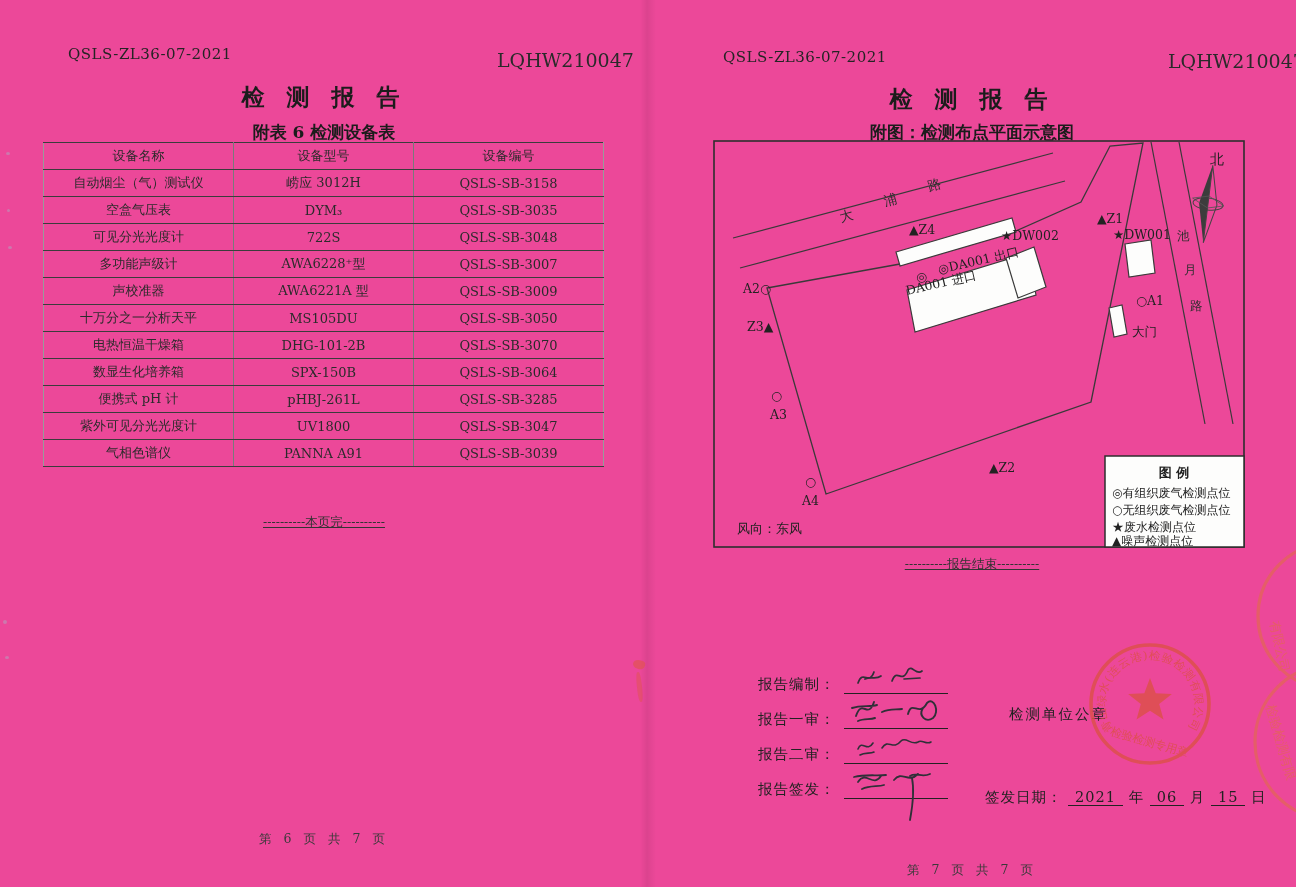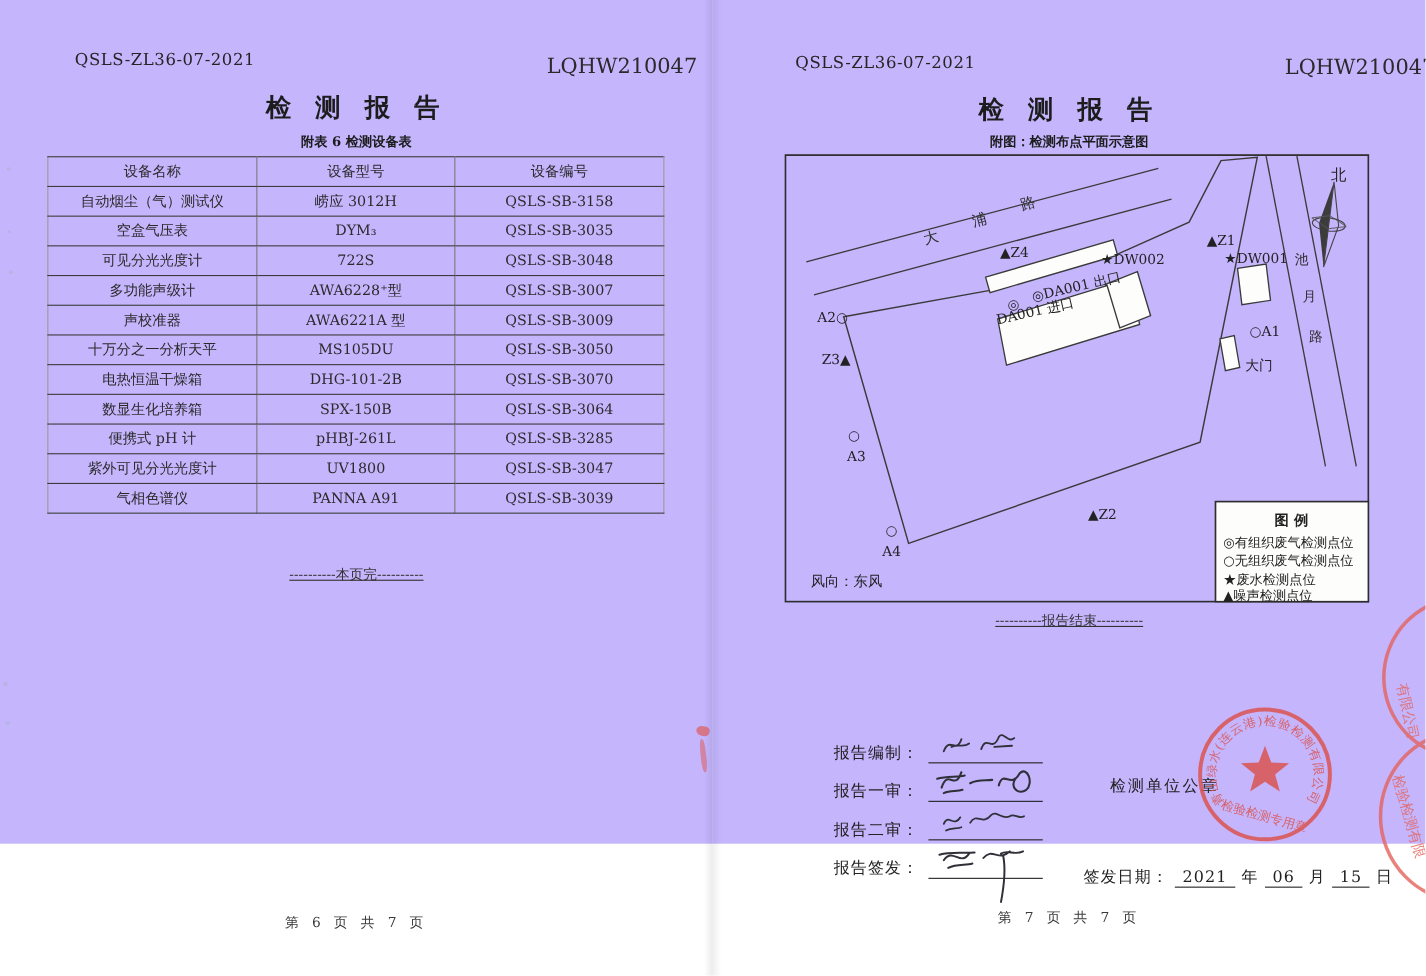--- a/index.html
+++ b/index.html
@@ -2,32 +2,32 @@
 <html><head>
 <meta charset="utf-8">
 <style>
   html,body{margin:0;padding:0;}
   body{
     width:1296px;height:887px;position:relative;overflow:hidden;
     background:#ffffff;
     font-family:"DejaVu Serif","Liberation Serif",serif;
     color:#2b2b2b;
   }
-  .page{position:absolute;top:0;width:648px;height:767px;background:#c4b5fd;}
+  .page{position:absolute;top:0;width:648px;height:887px;background:#ec4899;}
   #left-page{left:0;}
   #right-page{left:648px;}
   .gutter{
     position:absolute;left:640px;top:0;width:16px;height:887px;
     background:linear-gradient(90deg,rgba(0,0,0,0) 0%,rgba(0,0,0,0.07) 45%,rgba(0,0,0,0.05) 60%,rgba(0,0,0,0) 100%);
     pointer-events:none;
   }
   .doc-code{position:absolute;font-size:15px;letter-spacing:0.5px;color:#242424;}
   .report-no{position:absolute;font-size:19px;color:#2a2a2a;}
   .big-title{position:absolute;width:100%;text-align:center;font-size:23px;font-weight:bold;letter-spacing:7px;color:#1c1c1c;}
-  .sub-title{position:absolute;width:100%;text-align:center;font-size:12px;font-weight:bold;color:#1c1c1c;}
+  .sub-title{position:absolute;width:100%;text-align:center;font-size:17px;font-weight:bold;color:#1c1c1c;}
   .doc-table{position:absolute;left:43px;top:142px;width:560px;border-collapse:collapse;table-layout:fixed;}
   .doc-table th,.doc-table td{
     border:1px solid #3c3c3c;border-left-color:#7a7a7a;border-right-color:#7a7a7a;
     height:26px;font-size:13px;font-weight:normal;text-align:center;padding:0;color:#2b2b2b;
   }
   .doc-table tr th:first-child,.doc-table tr td:first-child{border-left-color:#9a9a9a;}
   .doc-table tr th:last-child,.doc-table tr td:last-child{border-right-color:#9a9a9a;}
   .end-note{position:absolute;width:100%;text-align:center;font-size:12.5px;color:#333;text-decoration:underline;}
   .page-footer{position:absolute;width:100%;text-align:center;font-size:12.5px;letter-spacing:4px;color:#3a3a3a;}
   .diagram-wrap{position:absolute;left:65px;top:140px;}
@@ -273,21 +273,21 @@
   <div class="date-row">
     <span>签发日期：</span>
     <span class="date-num">2021</span>
     <span>年</span>
     <span class="date-num">06</span>
     <span>月</span>
     <span class="date-num">15</span>
     <span>日</span>
   </div>
 
-  <div class="page-footer" style="top:826px;">第 7 页 共 7 页</div>
+  <div class="page-footer" style="top:862px;">第 7 页 共 7 页</div>
 </div>
 
 <div class="gutter"></div>
 <div class="smudge-red" style="left:633px;top:660px;width:12px;height:9px;border-radius:60% 40% 50% 50%;transform:rotate(18deg);"></div>
 <div class="smudge-red" style="left:637px;top:672px;width:5px;height:30px;border-radius:40%;opacity:0.5;transform:rotate(-6deg);"></div>
 
 <svg class="overlay-svg" width="1296" height="887" viewBox="0 0 1296 887" font-family="DejaVu Serif, Liberation Serif, serif">
   <defs>
     <path id="sealArc" d="M1113.1,729.8 A45,45 0 1 1 1186.9,729.8" fill="none"></path>
   </defs>

